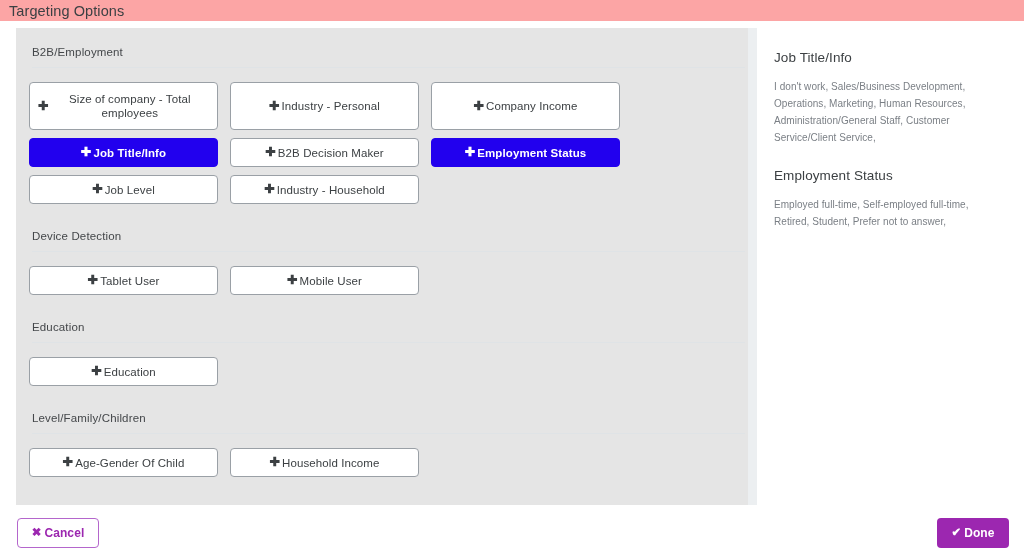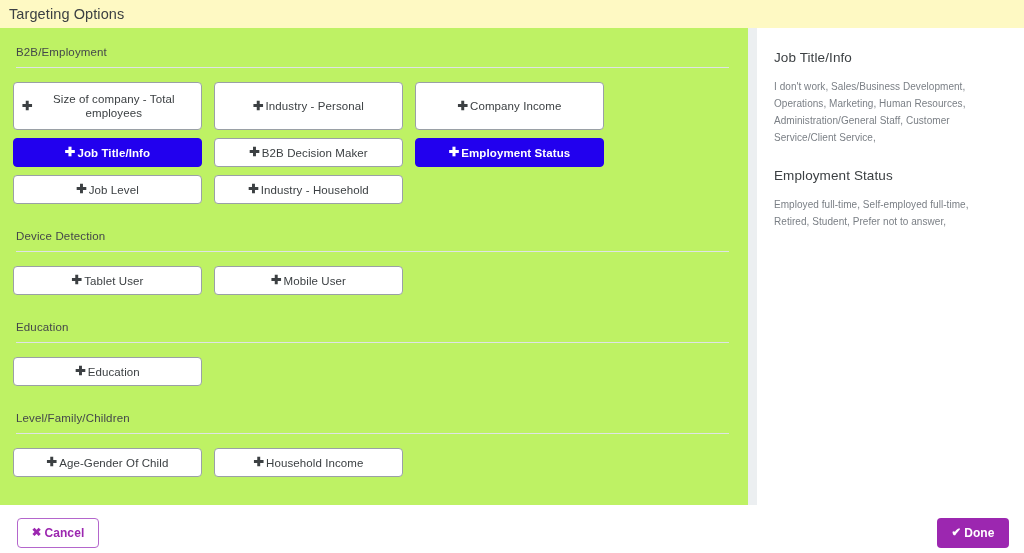--- a/index.html
+++ b/index.html
@@ -15,40 +15,40 @@
     width: 1024px;
     height: 553px;
     background: #ffffff;
   }
 
   
   .header {
     position: absolute;
     left: 0; top: 0;
     width: 1024px;
-    height: 28px;
-    background: #fef9c3;
+    height: 21px;
+    background: #fca5a5;
     display: flex;
     align-items: center;
   }
   .header-title {
     font-size: 14.5px;
     color: #3c4043;
     padding-left: 9px;
     letter-spacing: 0.1px;
     line-height: 28px;
   }
 
   
   .options-panel {
     position: absolute;
-    left: 0; top: 28px;
+    left: 16px; top: 28px;
     width: 767px;
     height: 477px;
-    background: #bef264;
+    background: #e5e5e5;
     overflow: hidden;
   }
   .options-inner {
     position: absolute;
     left: 0; top: 0;
     width: 745px;
     padding: 0 0 10px 0;
   }
 
   .section { padding: 0; }

